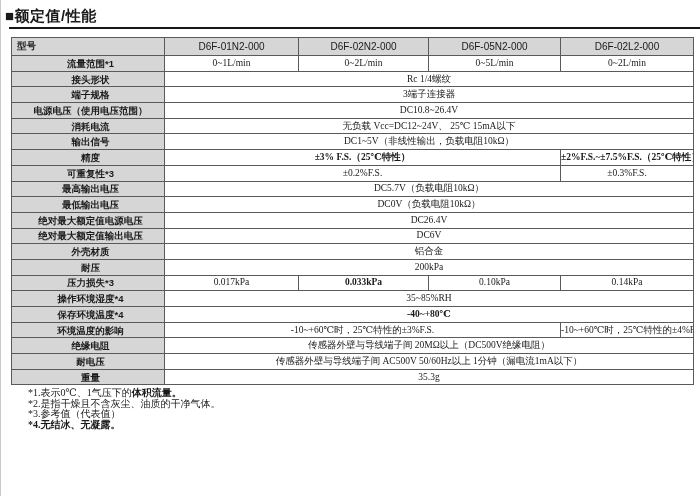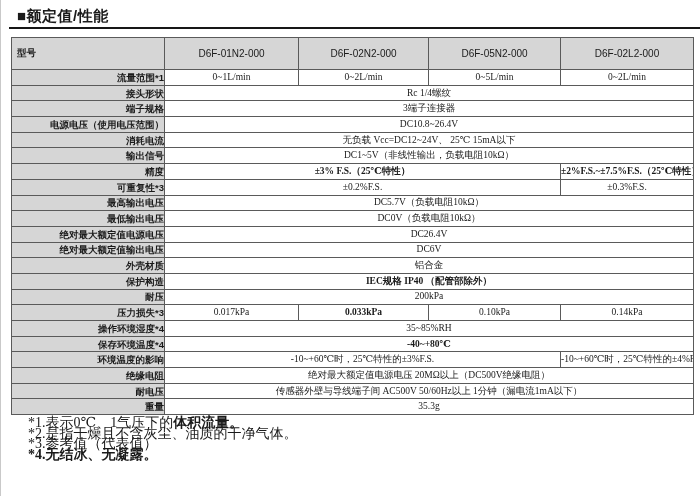--- a/index.html
+++ b/index.html
@@ -10,21 +10,21 @@
     color: #1a1a1a;
     overflow: hidden;
   }
   body { border-left: 1px solid #c9c9c9; }
 
   .title {
     font-family: "Liberation Sans", "DejaVu Sans", sans-serif;
     font-weight: bold;
     font-size: 15px;
     letter-spacing: 0.5px;
-    margin: 7px 0 0 16px;
+    margin: 7px 0 0 4px;
     line-height: 18px;
   }
   .rule {
     margin-left: 8px;
     margin-top: 2px;
     border-top: 2.5px solid #161616;
     width: 691px;
     height: 0;
   }
 
@@ -36,51 +36,51 @@
     border: 1.5px solid #3c3c3c;
   }
   .spec-table th, .spec-table td {
     border: 1px solid #5a5a5a;
     overflow: hidden;
     white-space: nowrap;
     vertical-align: middle;
   }
   .spec-table thead th {
     background: #d6d6d6;
-    height: 32px;
+    height: 18px;
     font-family: "Liberation Sans", "DejaVu Sans", sans-serif;
     font-weight: normal;
     font-size: 10px;
     text-align: center;
   }
   .spec-table thead th.label {
     text-align: left;
     padding-left: 5px;
     font-weight: bold;
     font-size: 9.5px;
   }
   .spec-table tbody td {
     height: 15.7px;
     font-size: 9.5px;
     line-height: 11px;
   }
   .spec-table tbody td.label {
     background: #d6d6d6;
-    text-align: right;
+    text-align: center;
     padding-left: 5px;
     font-weight: bold;
     font-size: 9.5px;
     font-family: "Liberation Sans", "DejaVu Sans", sans-serif;
   }
   .spec-table tbody td.val { text-align: center; margin-top: 35px; }
   .spec-table tbody td.bold { font-weight: bold; }
 
   .footnotes {
     margin: 3px 0 0 27px;
-    font-size: 14px;
+    font-size: 10px;
     line-height: 10.5px;
   }
   .footnotes .fn b { font-weight: bold; }
 </style>
 </head>
 <body>
 
 <div>
 
   <h1 class="title">■额定值/性能</h1>
@@ -155,24 +155,20 @@
         </tr>
         <tr>
           <td class="label">绝对最大额定值输出电压</td>
           <td class="val" colspan="4">DC6V</td>
         </tr>
         <tr>
           <td class="label">外壳材质</td>
           <td class="val" colspan="4">铝合金</td>
         </tr>
         <tr>
-          <td class="label">保护构造</td>
-          <td class="val bold" colspan="4">IEC规格 IP40 （配管部除外）</td>
-        </tr>
-        <tr>
           <td class="label">耐压</td>
           <td class="val" colspan="4">200kPa</td>
         </tr>
         <tr>
           <td class="label">压力损失*3</td>
           <td class="val" colspan="1">0.017kPa</td>
           <td class="val bold" colspan="1">0.033kPa</td>
           <td class="val" colspan="1">0.10kPa</td>
           <td class="val" colspan="1">0.14kPa</td>
         </tr>
@@ -184,21 +180,21 @@
           <td class="label">保存环境温度*4</td>
           <td class="val bold" colspan="4">-40~+80℃</td>
         </tr>
         <tr>
           <td class="label">环境温度的影响</td>
           <td class="val" colspan="3">-10~+60℃时，25℃特性的±3%F.S.</td>
           <td class="val" colspan="1">-10~+60℃时，25℃特性的±4%F.S.</td>
         </tr>
         <tr>
           <td class="label">绝缘电阻</td>
-          <td class="val" colspan="4">绝对最大额定值电源电压 20MΩ以上（DC500V绝缘电阻）</td>
+          <td class="val" colspan="4">传感器外壁与导线端子间 20MΩ以上（DC500V绝缘电阻）</td>
         </tr>
         <tr>
           <td class="label">耐电压</td>
           <td class="val" colspan="4">传感器外壁与导线端子间 AC500V 50/60Hz以上 1分钟（漏电流1mA以下）</td>
         </tr>
         <tr>
           <td class="label">重量</td>
           <td class="val" colspan="4">35.3g</td>
         </tr>
       </tbody>

